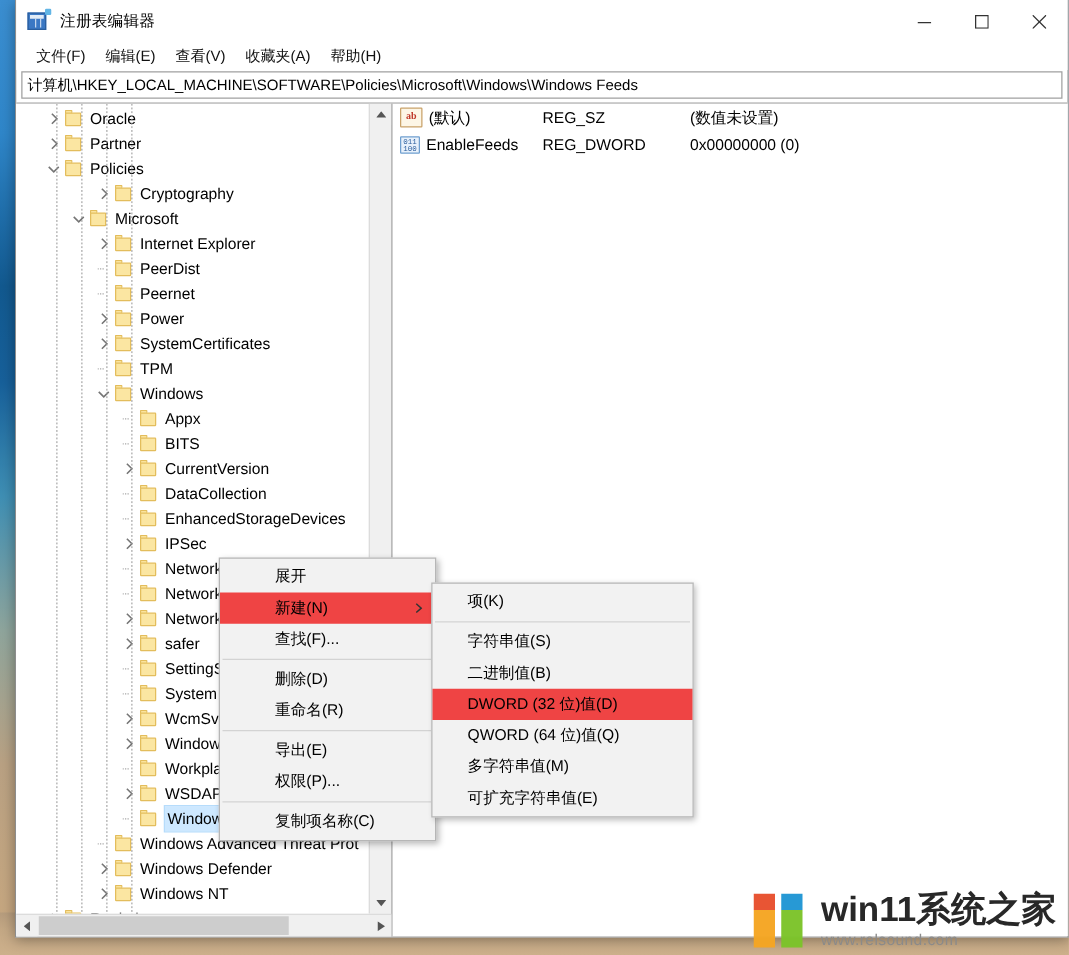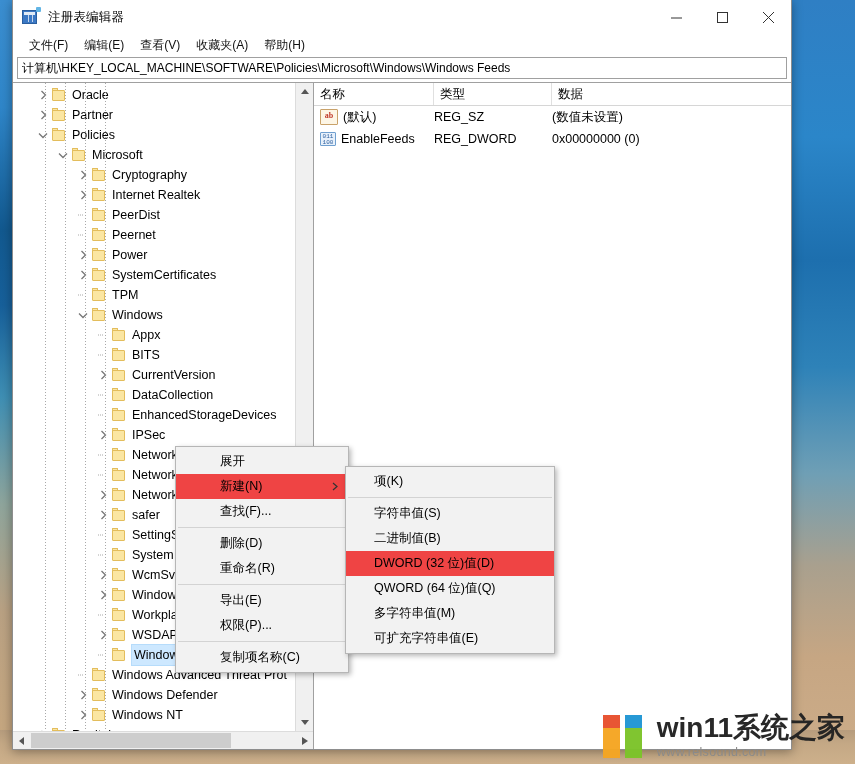--- a/index.html
+++ b/index.html
@@ -25,21 +25,21 @@
   }
   .desktop-bottom {
     position:absolute; left:0; bottom:0; width:855px; height:34px;
     background: linear-gradient(180deg,#b69c7d 0%, #c4a885 40%, #cdb08b 100%);
   }
 
   
   .window {
     position: absolute;
     left: 12px; top: 0px;
-    width: 780px; height: 750px;
+    width: 843px; height: 750px;
     background: #ffffff;
     border: 1px solid #8d8d8d;
     border-top: none;
     box-sizing: border-box;
     box-shadow: 0 2px 10px rgba(0,0,0,.35);
     display: flex; flex-direction: column;
   }
 
   
   .titlebar {
@@ -348,20 +348,33 @@
                   <path d="M1 1.5 L5 5.5 L9 1.5" fill="none" stroke="#767676" stroke-width="1.3"></path>
                 </svg>
               </span>
               <span class="folder">
                 <span class="tab"></span>
                 <span class="body"></span>
               </span>
               <span class="tlabel">Policies</span>
             </div>
             <div class="trow">
+              <span class="indent" style="width: 60px;"></span>
+              <span class="chev">
+                <svg width="7" height="10" viewBox="0 0 7 10">
+                  <path d="M1.5 1 L5.5 5 L1.5 9" fill="none" stroke="#767676" stroke-width="1.3"></path>
+                </svg>
+              </span>
+              <span class="folder">
+                <span class="tab"></span>
+                <span class="body"></span>
+              </span>
+              <span class="tlabel">Cryptography</span>
+            </div>
+            <div class="trow">
               <span class="indent" style="width: 40px;"></span>
               <span class="chev">
                 <svg width="10" height="7" viewBox="0 0 10 7">
                   <path d="M1 1.5 L5 5.5 L9 1.5" fill="none" stroke="#767676" stroke-width="1.3"></path>
                 </svg>
               </span>
               <span class="folder">
                 <span class="tab"></span>
                 <span class="body"></span>
               </span>
@@ -371,34 +384,21 @@
               <span class="indent" style="width: 60px;"></span>
               <span class="chev">
                 <svg width="7" height="10" viewBox="0 0 7 10">
                   <path d="M1.5 1 L5.5 5 L1.5 9" fill="none" stroke="#767676" stroke-width="1.3"></path>
                 </svg>
               </span>
               <span class="folder">
                 <span class="tab"></span>
                 <span class="body"></span>
               </span>
-              <span class="tlabel">Cryptography</span>
-            </div>
-            <div class="trow">
-              <span class="indent" style="width: 60px;"></span>
-              <span class="chev">
-                <svg width="7" height="10" viewBox="0 0 7 10">
-                  <path d="M1.5 1 L5.5 5 L1.5 9" fill="none" stroke="#767676" stroke-width="1.3"></path>
-                </svg>
-              </span>
-              <span class="folder">
-                <span class="tab"></span>
-                <span class="body"></span>
-              </span>
-              <span class="tlabel">Internet Realtek</span>
+              <span class="tlabel">Internet Explorer</span>
             </div>
             <div class="trow">
               <span class="indent" style="width: 60px;"></span>
               <span class="chev">
                 <svg width="10" height="10" viewBox="0 0 10 10">
                   <line x1="0" y1="5" x2="6" y2="5" stroke="#a8a8a8" stroke-width="1" stroke-dasharray="1 1"></line>
                 </svg>
               </span>
               <span class="folder">
                 <span class="tab"></span>
@@ -772,25 +772,20 @@
         <div class="hsb-thumb" style="left:18px; width:200px;"></div>
         <div class="hsb-btn" style="right:0">
           <svg width="6" height="8" viewBox="0 0 6 8">
               <path d="M0 0 L6 4 L0 8 Z" fill="#555"></path>
             </svg>
         </div>
       </div>
     </div>
 
     <div class="pane-right">
-      <div class="colhead">
-        <div class="ch" style="width:120px">名称</div>
-        <div class="ch" style="width:118px">类型</div>
-        <div class="ch" style="flex:1;border-right:none">数据</div>
-      </div>
       <div class="vals" id="vals">
           <div class="vrow">
             <div class="c-name">
               <span class="vicon ab">ab</span>
               <span>(默认)</span>
             </div>
             <div class="c-type">REG_SZ</div>
             <div class="c-data">(数值未设置)</div>
           </div>
           <div class="vrow">

